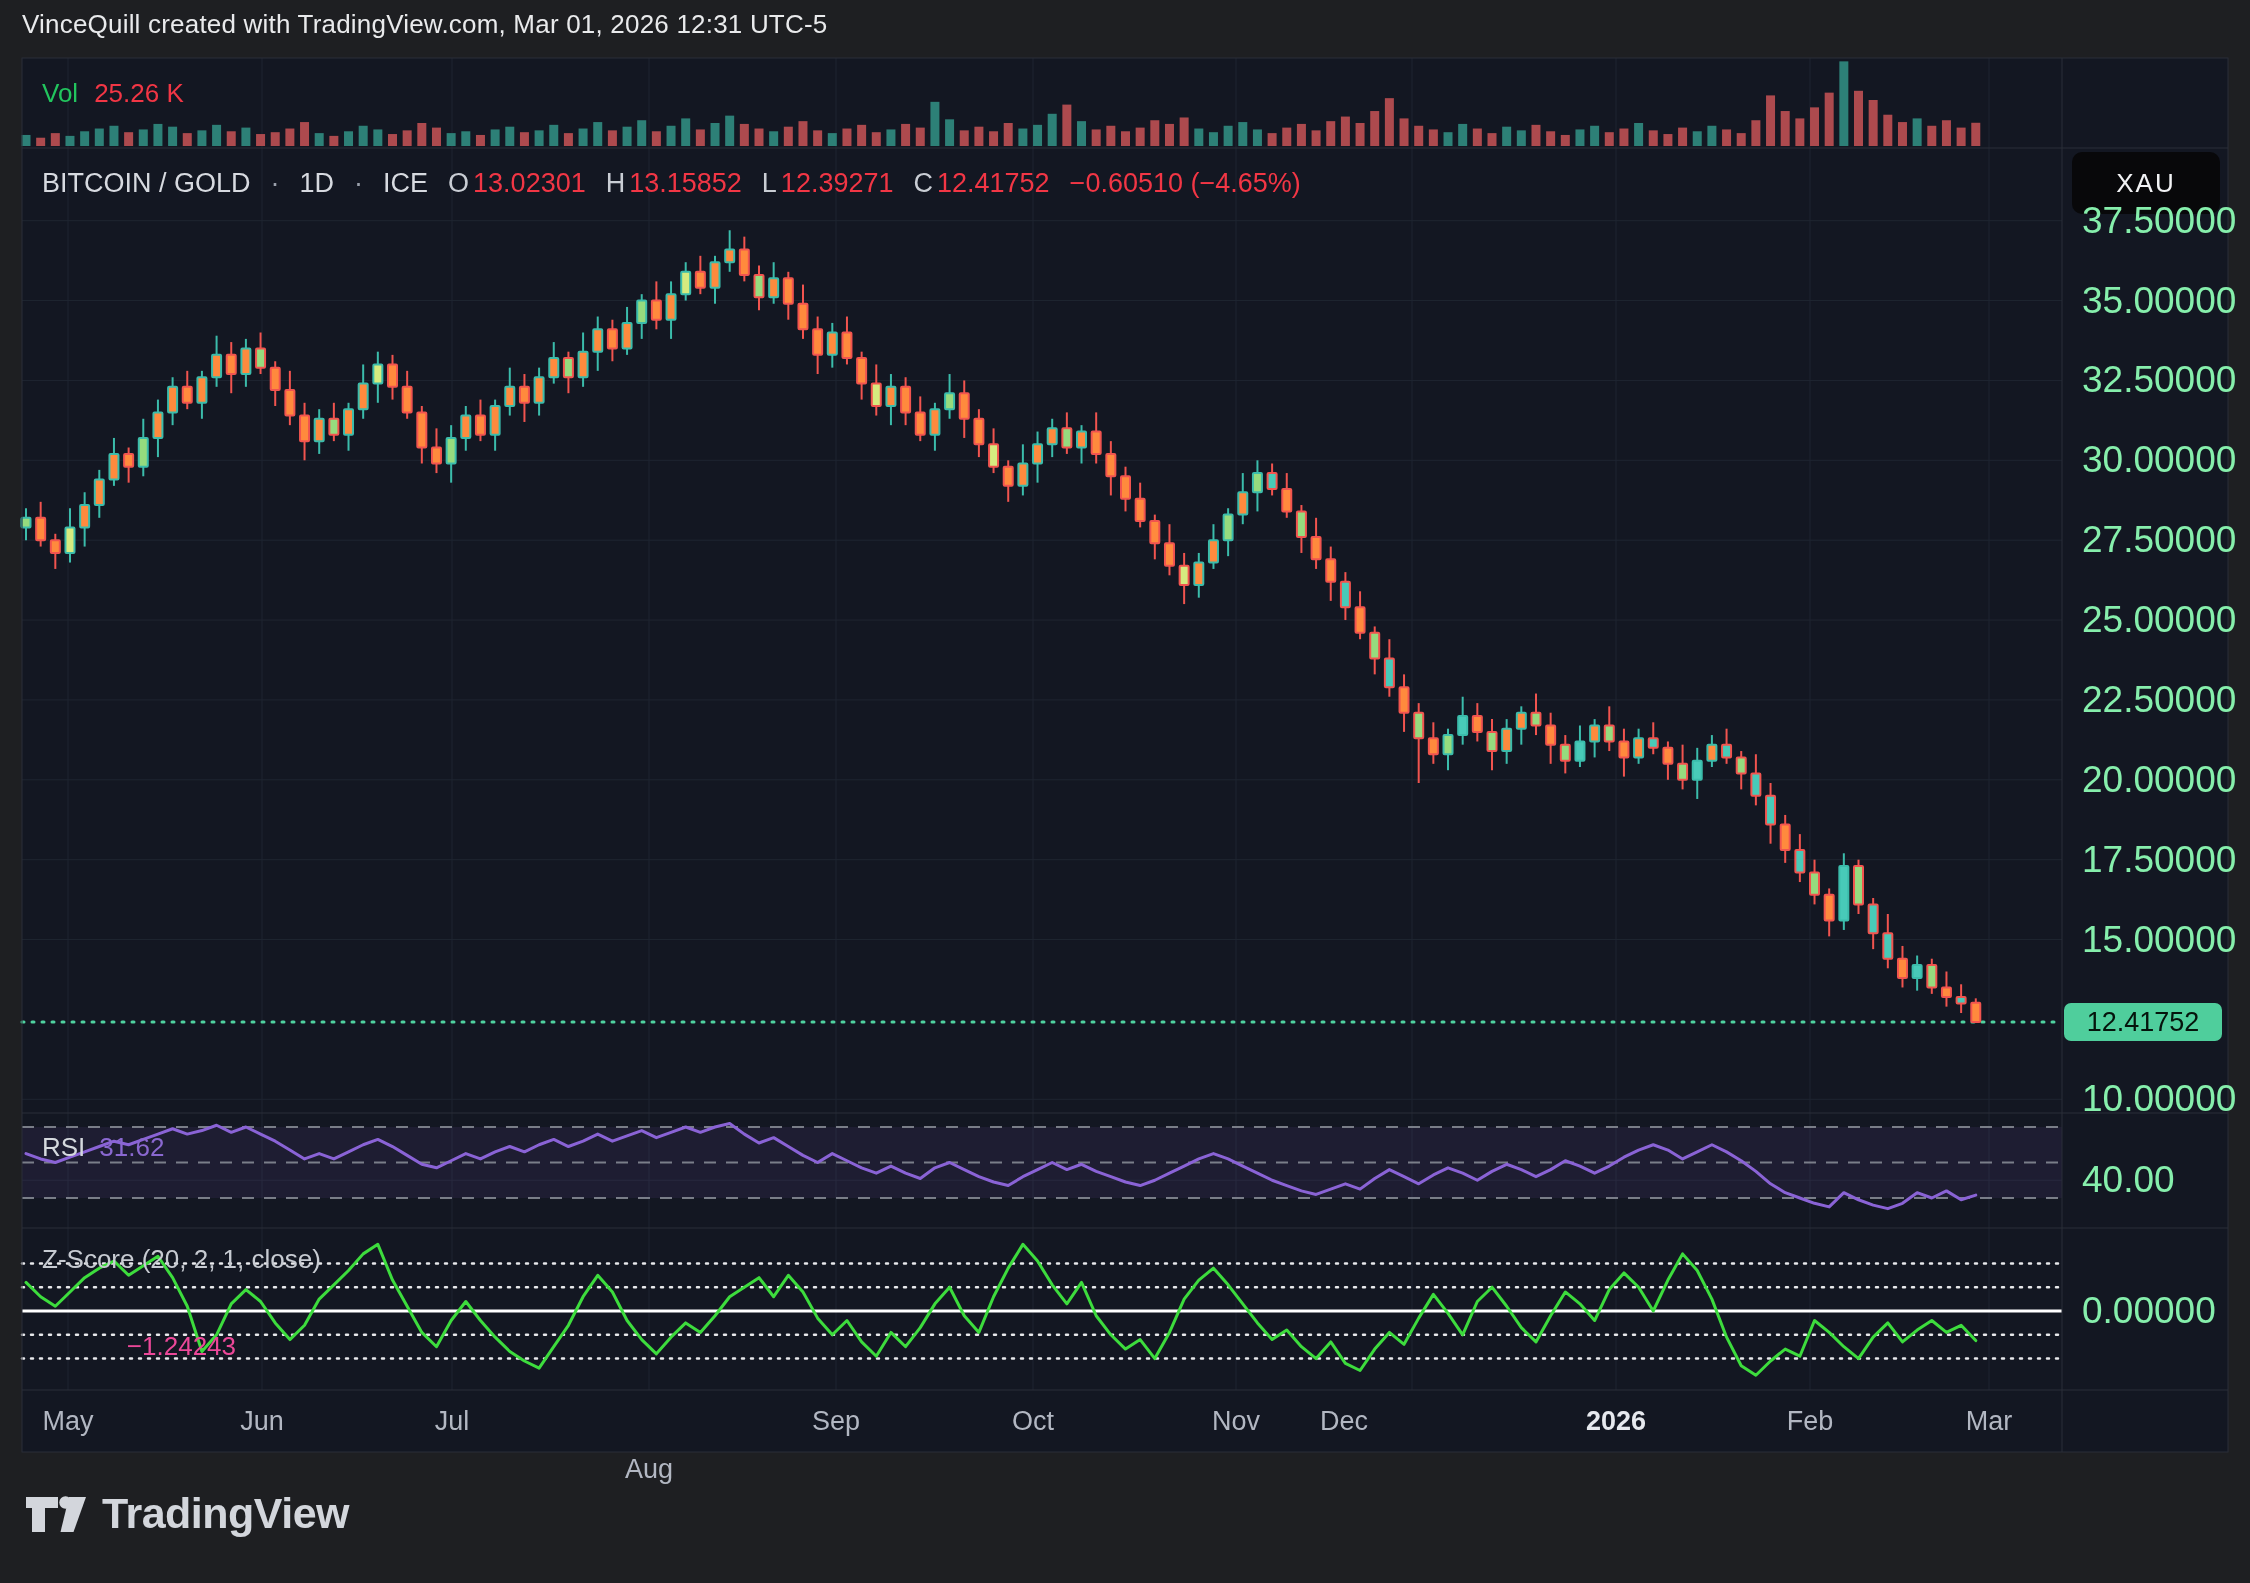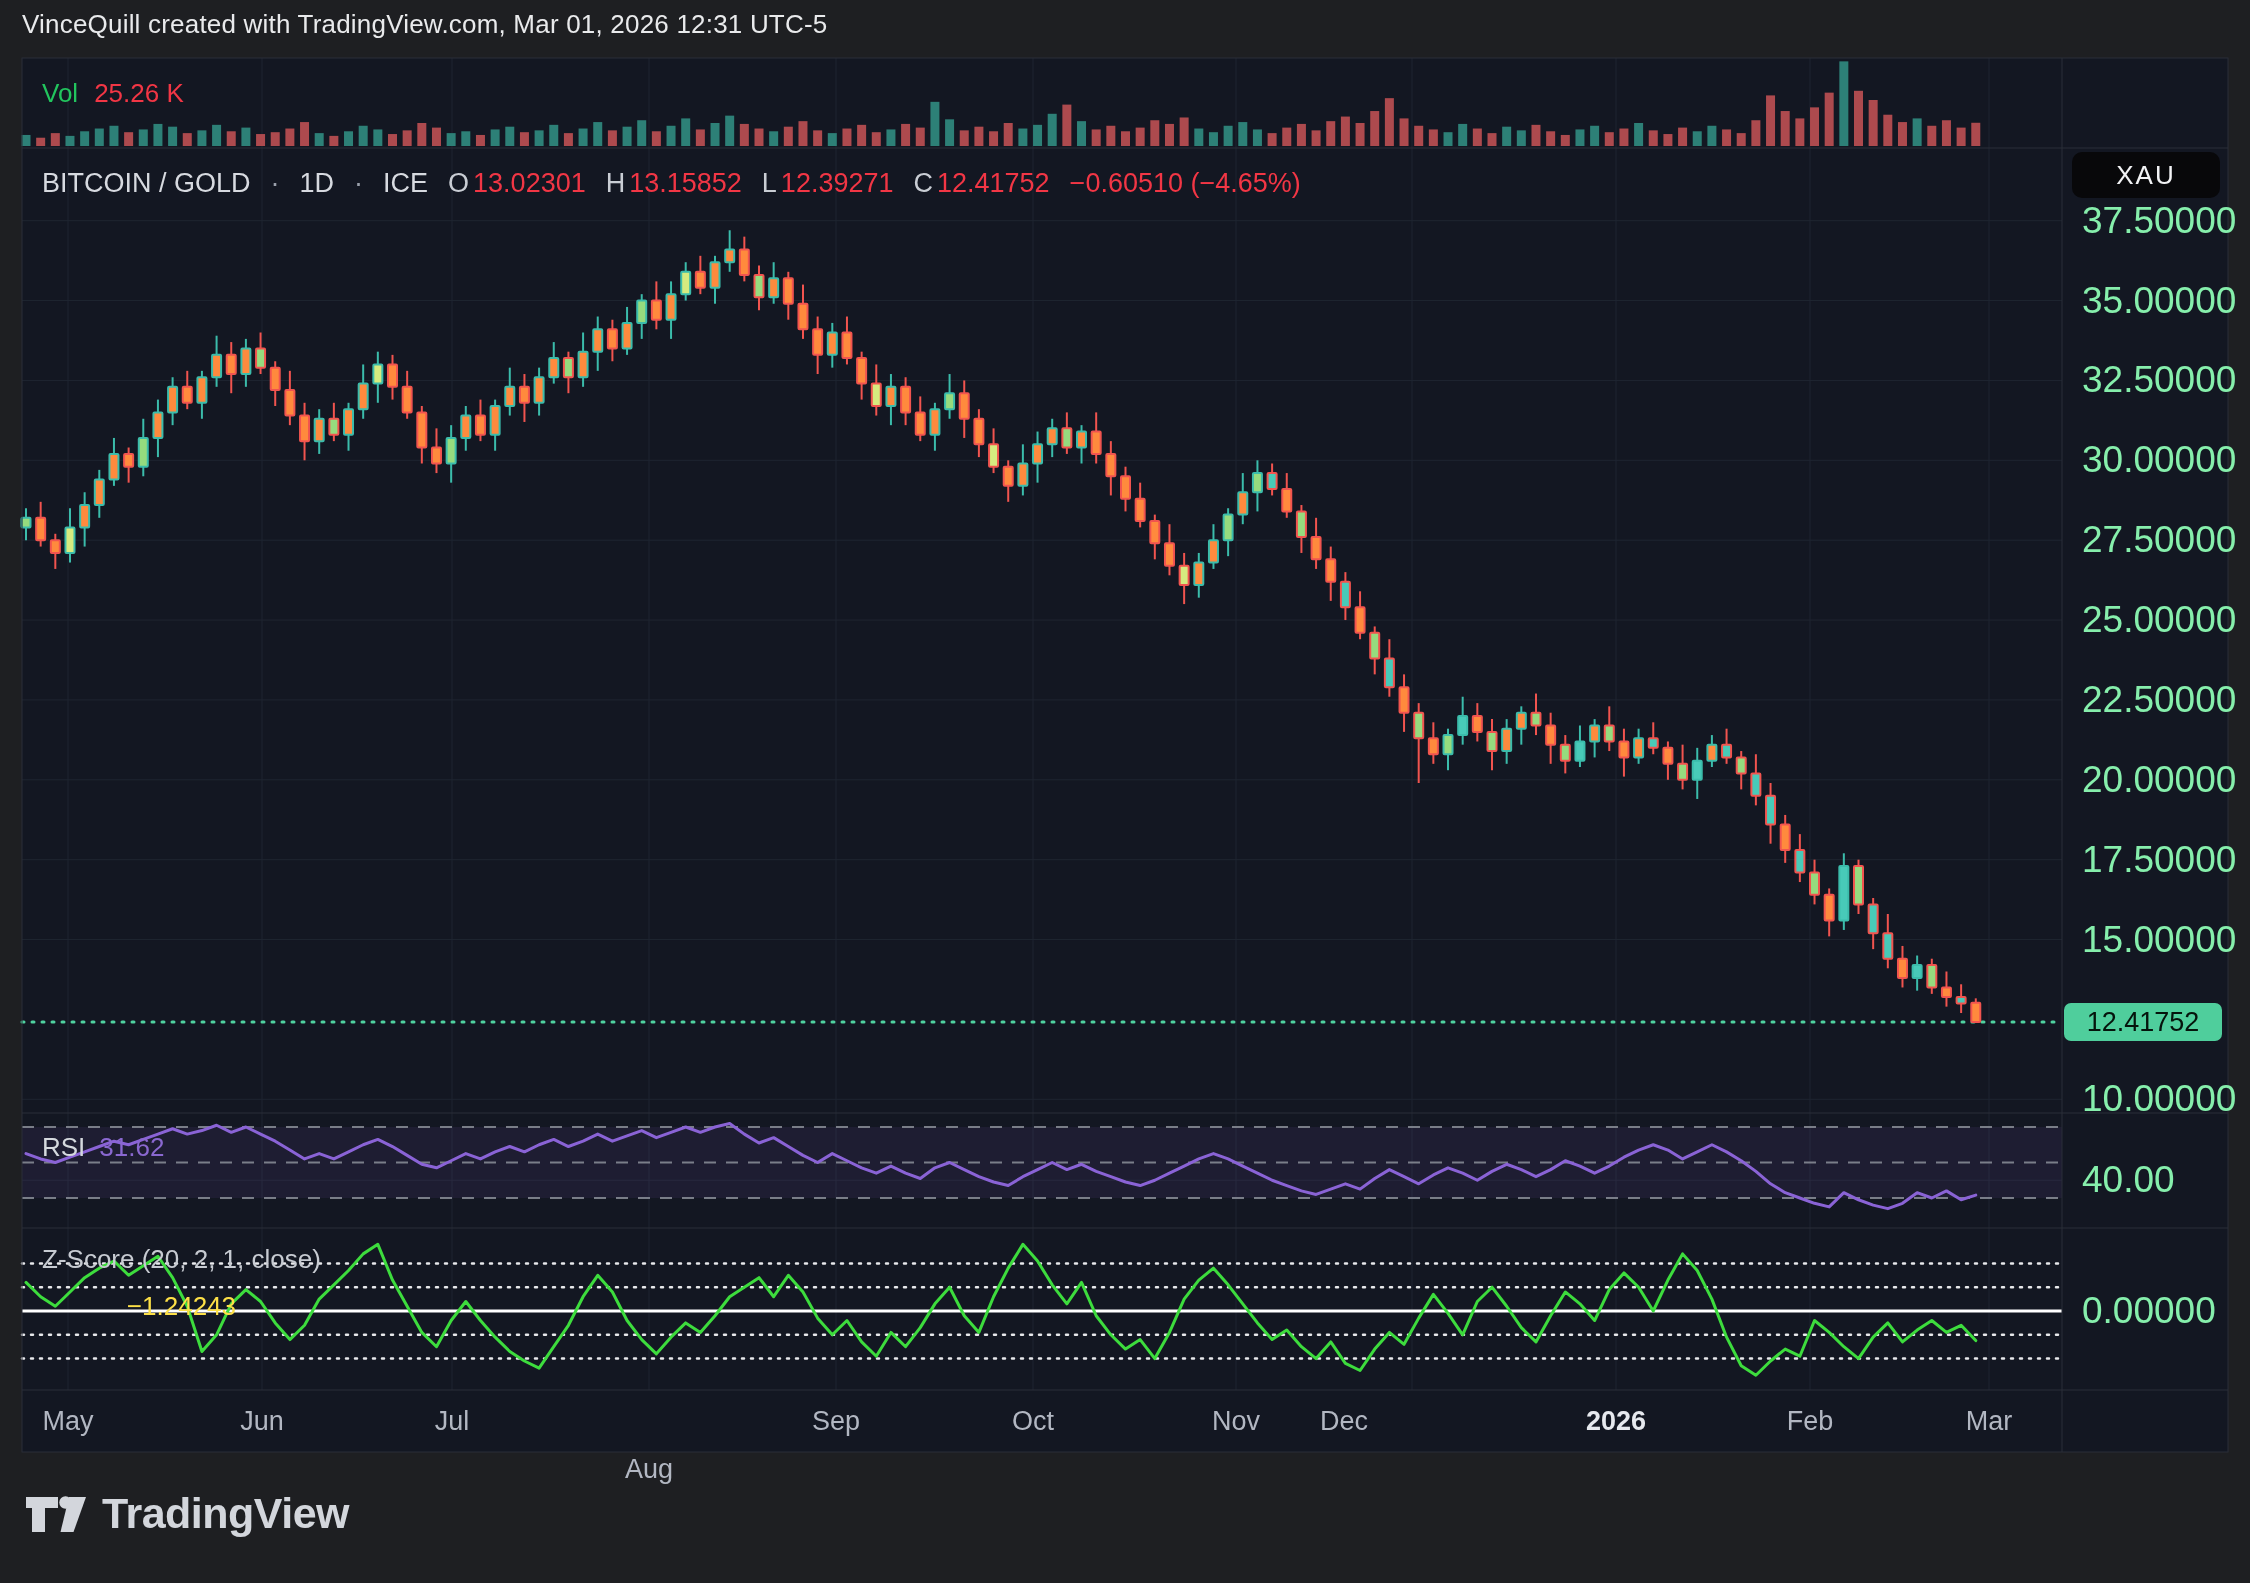--- a/index.html
+++ b/index.html
@@ -23,27 +23,27 @@
   #ticker-row .sep{color:#9aa0ab;}
   .ohlc-pair{display:flex;gap:4px;}
   .ohlc-letter{color:#c9cdd4;}
   .ohlc-value{color:#f23645;}
   #change-value{color:#f23645;}
   #rsi-row{left:42px;top:1132px;display:flex;align-items:center;gap:14px;font-size:26px;}
   #rsi-title{color:#d5d9de;}
   #rsi-value{color:#8a68d0;}
   #z-row{left:42px;top:1244px;display:flex;align-items:center;gap:16px;font-size:26px;flex-direction:column;}
   #z-title{color:#c7cbd2;}
-  #z-value{color:#fde047;}
+  #z-value{color:#ec4899;margin-top:40px;}
   
   .price-tick{
     position:absolute;left:2082px;font-size:37px;color:#86efac;transform:translateY(-50%);
   }
   #xau-badge{
-    left:2072px;top:152px;width:148px;height:46px;background:#08080a;border-radius:10px;
+    left:2072px;top:152px;width:148px;height:62px;background:#08080a;border-radius:10px;
     display:flex;align-items:center;justify-content:center;
     color:#f2f3f5;font-size:26px;letter-spacing:2px;
   }
   #price-badge{
     left:2064px;top:1003px;width:158px;height:38px;background:#4fce9c;border-radius:7px;
     display:flex;align-items:center;justify-content:center;
     color:#05140c;font-size:27px;font-weight:500;
   }
   
   .month-tick{

